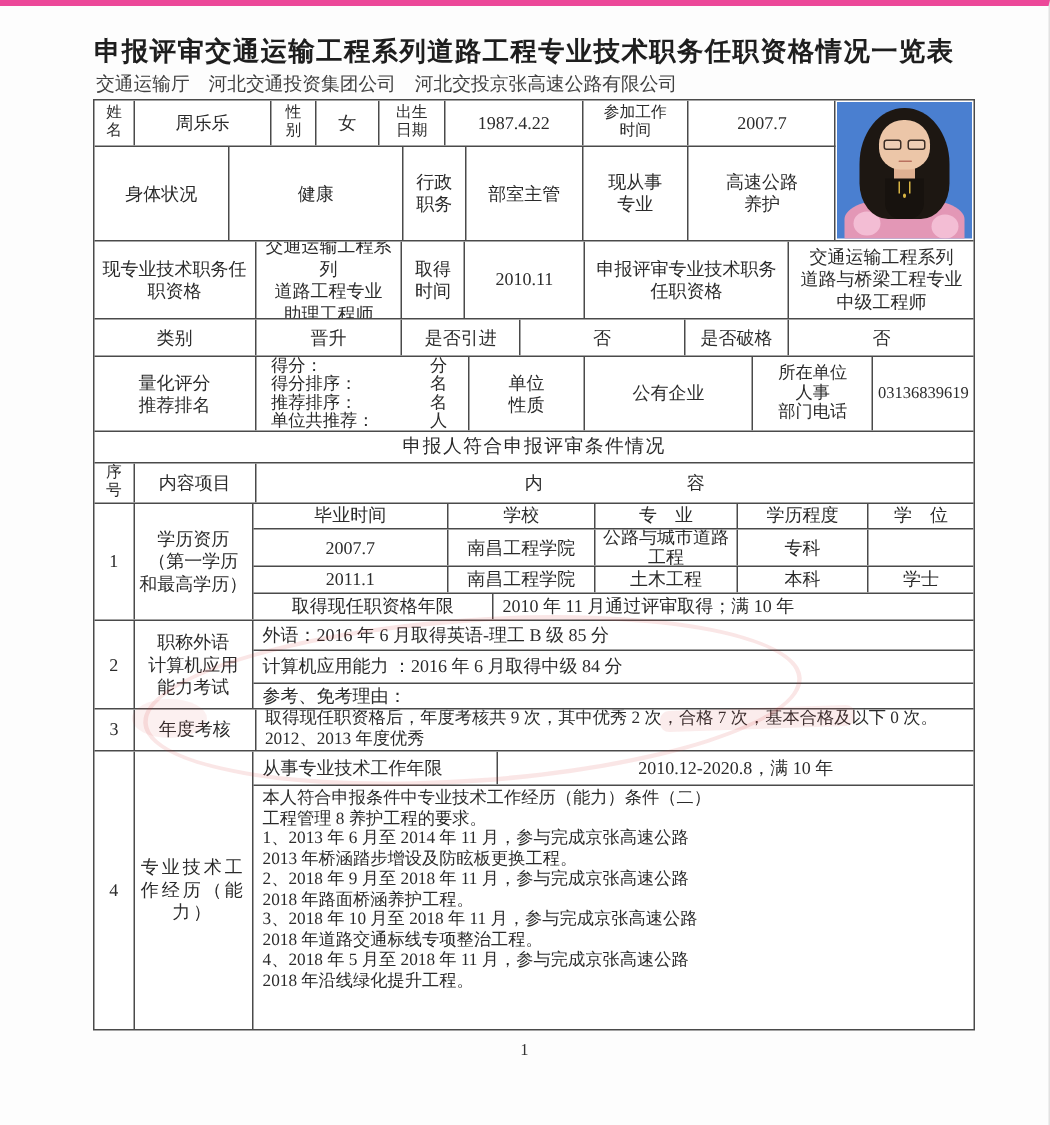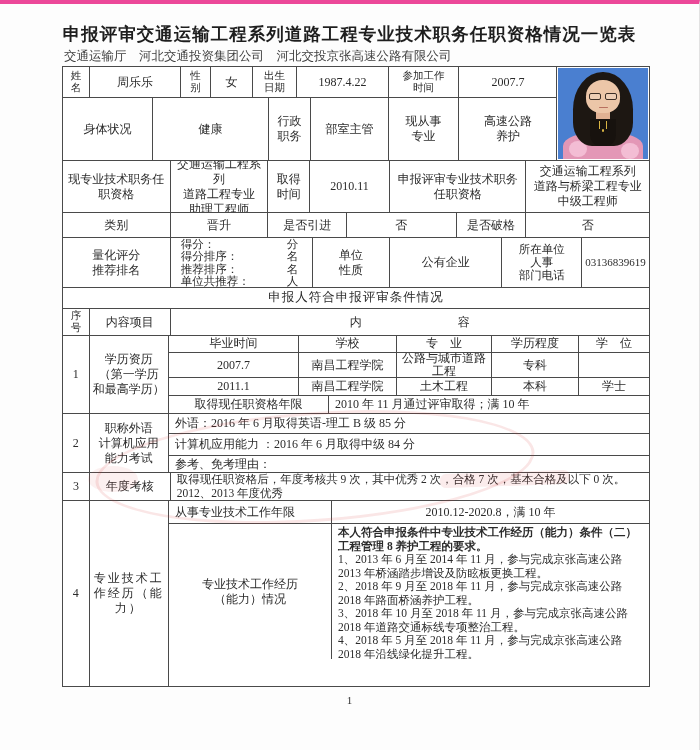--- a/index.html
+++ b/index.html
@@ -27,21 +27,21 @@
     border-right:1px solid #4a4a4a; display:flex; align-items:center; justify-content:center;
     text-align:center; padding:1px 2px; white-space:pre-line; line-height:1.25; overflow:hidden;
   }
   .c.last { border-right:none; }
   .c.left { justify-content:flex-start; text-align:left; padding-left:6px; }
   .c.topleft { align-items:flex-start; justify-content:flex-start; text-align:left; padding:2px 6px; }
   .small { font-size:10.5px; line-height:1.15; }
   .banner { justify-content:center; font-size:12.5px; letter-spacing:1px; }
   .score-line { display:flex; justify-content:space-between; width:100%; padding:0 12px 0 8px; font-size:11.5px; line-height:12.3px;gap:24px; }
   .tight { font-size:11.5px; line-height:13.5px; }
-  .exp-bold { font-weight:bold; }
+  .exp-bold { font-weight:normal; }
   .exp-item { }
   .spaced { letter-spacing:2px; }
   
   .photo-cell { padding:1px; }
   .photo { position:relative; width:100%; height:100%; background:#4a7fd0; overflow:hidden; }
   .ph-body { position:absolute; bottom:-4%; left:6%; width:88%; height:34%; background:#e397b6; border-radius:45% 45% 0 0; }
   .ph-pattern { position:absolute; bottom:2%; left:12%; width:20%; height:18%; background:#f3bdd4; border-radius:50%; box-shadow:52px 2px 0 #f3bdd4; }
   .ph-hair { position:absolute; top:4%; left:17%; width:66%; height:82%; background:#1d1712; border-radius:50% 50% 32% 32%; }
   .ph-neck { position:absolute; top:44%; left:42%; width:16%; height:16%; background:#e0b193; }
   .ph-collar { position:absolute; top:56%; left:36%; width:28%; height:30%; background:#17120e; border-radius:0 0 40% 40%; }
@@ -235,22 +235,20 @@
       <div class="c" style="width:27px">4</div>
       <div class="c spaced" style="width:81px">专业技术工
 作经历（能
 力）</div>
       <div class="col" style="width:480px">
         <div class="row" style="height:23px">
           <div class="c left" style="width:163px">从事专业技术工作年限</div>
           <div class="c last" style="width:317px">2010.12-2020.8，满 10 年</div>
         </div>
         <div class="row nb" style="height:135px">
-          <div class="c" style="width:163px">专业技术工作经历
-（能力）情况</div>
           <div class="c last topleft tight" style="width:317px; white-space:normal; display:block;">
             <div class="exp-bold">本人符合申报条件中专业技术工作经历（能力）条件（二）工程管理 8 养护工程的要求。</div>
             <div class="exp-item">1、2013 年 6 月至 2014 年 11 月，参与完成京张高速公路 2013 年桥涵踏步增设及防眩板更换工程。</div>
             <div class="exp-item">2、2018 年 9 月至 2018 年 11 月，参与完成京张高速公路 2018 年路面桥涵养护工程。</div>
             <div class="exp-item">3、2018 年 10 月至 2018 年 11 月，参与完成京张高速公路 2018 年道路交通标线专项整治工程。</div>
             <div class="exp-item">4、2018 年 5 月至 2018 年 11 月，参与完成京张高速公路 2018 年沿线绿化提升工程。</div>
           </div>
         </div>
       </div>
     </div>

